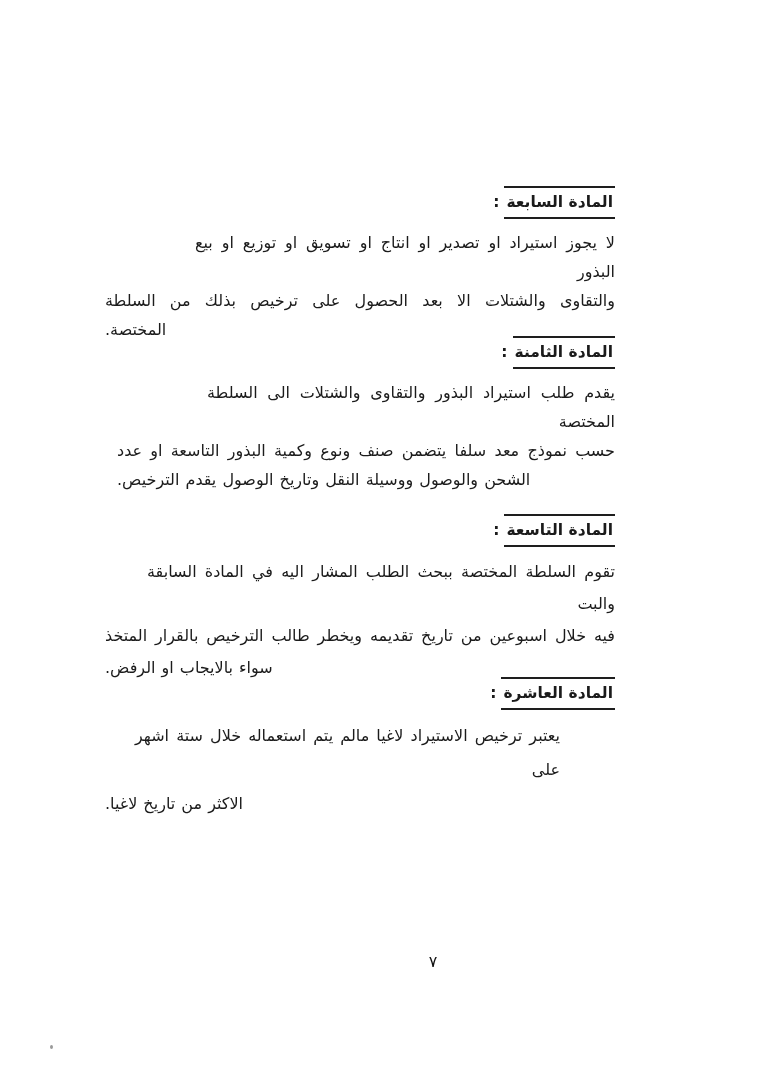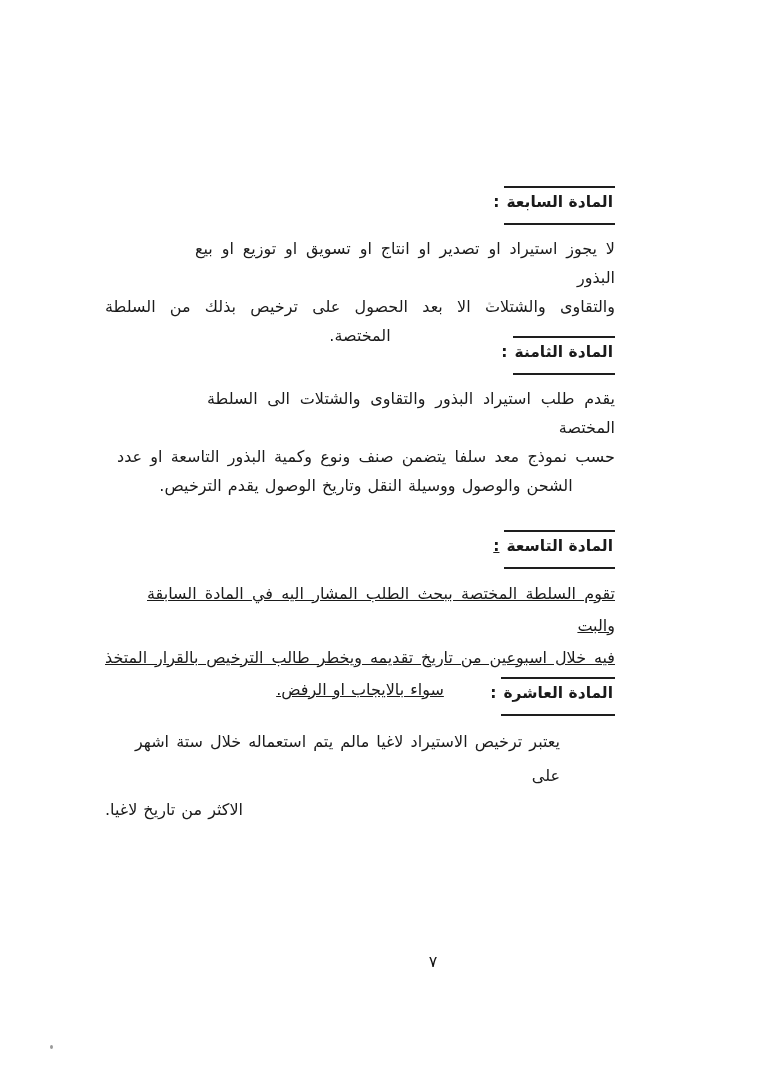--- a/index.html
+++ b/index.html
@@ -13,35 +13,35 @@
   }
   .page{position:absolute;inset:0;background:#fff;}
   .section{
     position:absolute;
     right:143px;
     left:105px;
     direction:rtl;
   }
   .sec-1{top:186px;}
   .sec-2{top:336px;margin-left:12px;}
-  .sec-3{top:530px;text-decoration:underline;}
+  .sec-3{top:514px;}
   .sec-4{top:677px;}
 
   .article-header{
     text-align:right;
     margin-bottom:9px;
     line-height:1;
   }
   .hdr-box{
     display:inline-block;
     font-weight:bold;
     font-size:15.5px;
     border-top:2px solid #1e1e1e;
     border-bottom:2px solid #1e1e1e;
-    padding:7px 2px 12px 2px;
+    padding:7px 2px 6px 2px;
   }
   .hdr-suffix{
     font-weight:bold;
     font-size:15.5px;
     margin-right:5px;
   }
 
   .para{font-size:16px;}
   .sec-1 .para-line{line-height:29px;}
   .sec-2 .para-line{line-height:29px;}
@@ -66,21 +66,21 @@
     text-align-last:justify;
     padding-left:42px;
   }
   .ln-first-ind{
     text-align:justify;
     text-align-last:justify;
     padding-left:30px;
     padding-right:55px;
   }
   .ln-last-right{
-    text-align:center;
+    text-align:left;
   }
   .ln-last-left{
     text-align:left;
   }
 
   .page-number{
     position:absolute;
     top:952px;
     left:408px;
     width:50px;

